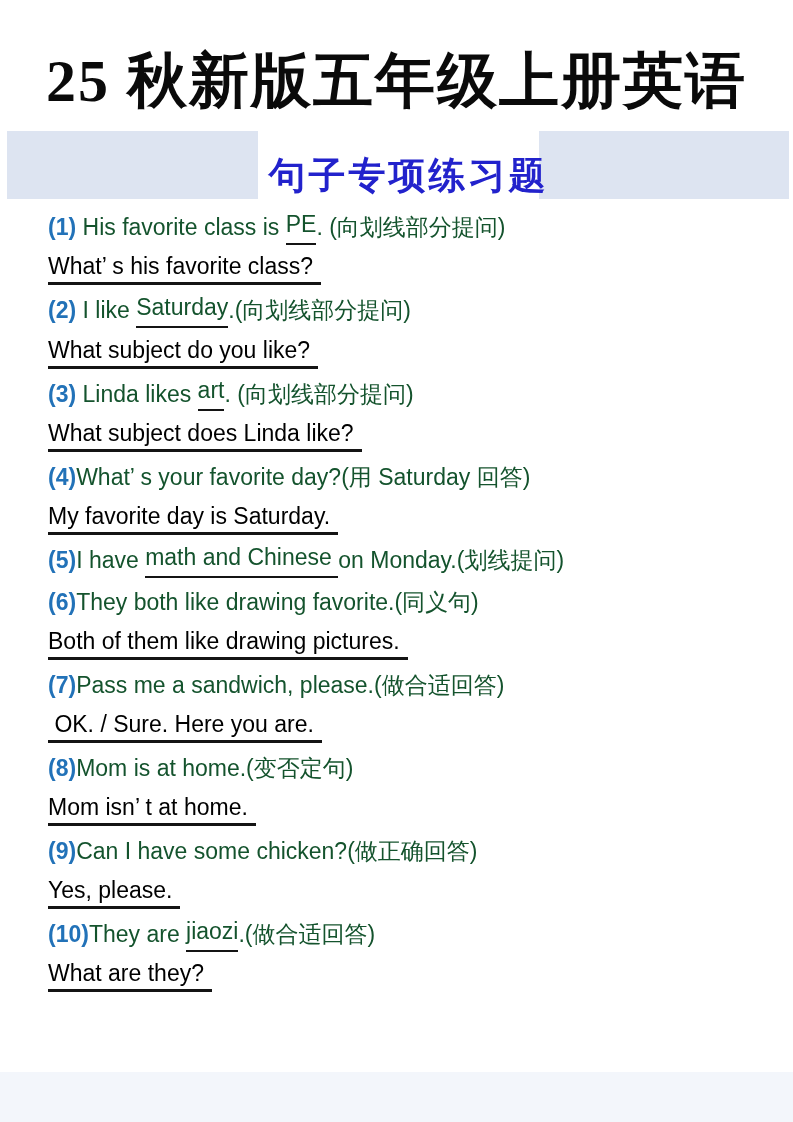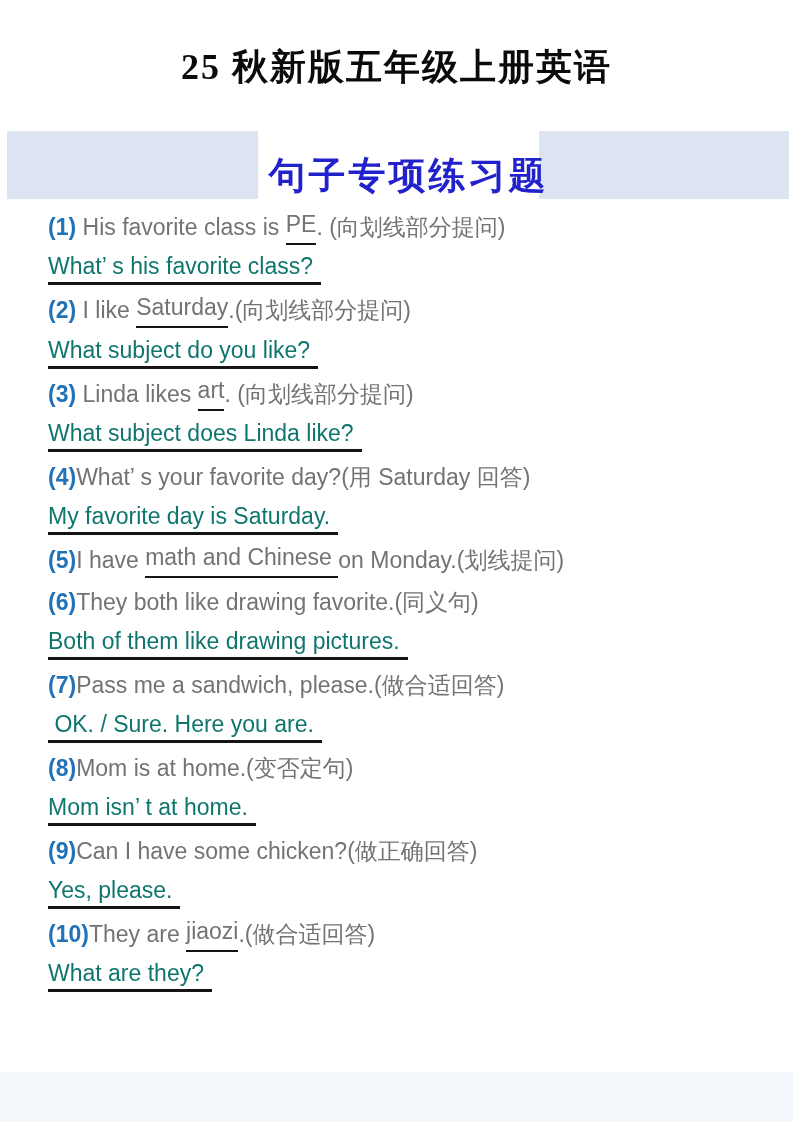--- a/index.html
+++ b/index.html
@@ -13,21 +13,21 @@
     font-family: "Liberation Sans", "DejaVu Sans", sans-serif;
     color: #1b1b1b;
   }
   
   .title {
     margin: 0;
     padding-top: 48px;
     text-align: center;
     font-family: "Liberation Serif", "DejaVu Serif", serif;
     font-weight: 900;
-    font-size: 36px;
+    font-size: 60px;
     line-height: 1.1;
     letter-spacing: 2px;
     color: #0a0a0a;
   }
   
   .band {
     position: absolute;
     left: 0; top: 131px;
     width: 793px; height: 68px;
   }
@@ -61,28 +61,28 @@
     height: 41.6px;
     display: flex;
     align-items: center;
     font-size: 23px;
   }
   .line > span { white-space: pre; }
   .qnum {
     color: #2272b8;
     font-weight: 700;
   }
-  .qtext { color: #737373; }
+  .qtext { color: #14532d; }
   .u {
     border-bottom: 2.5px solid #141414;
     padding-bottom: 5px;
   }
   .u:empty { border: none; padding: 0; }
   .answer {
-    color: #0f766e;
+    color: #000000;
     border-bottom: 3px solid #141414;
     padding: 0 8px 2px 0;
   }
   
   .bottom-band {
     position: absolute;
     left: 0; right: 0; bottom: 0;
     height: 50px;
     background: #f3f6fb;
   }

